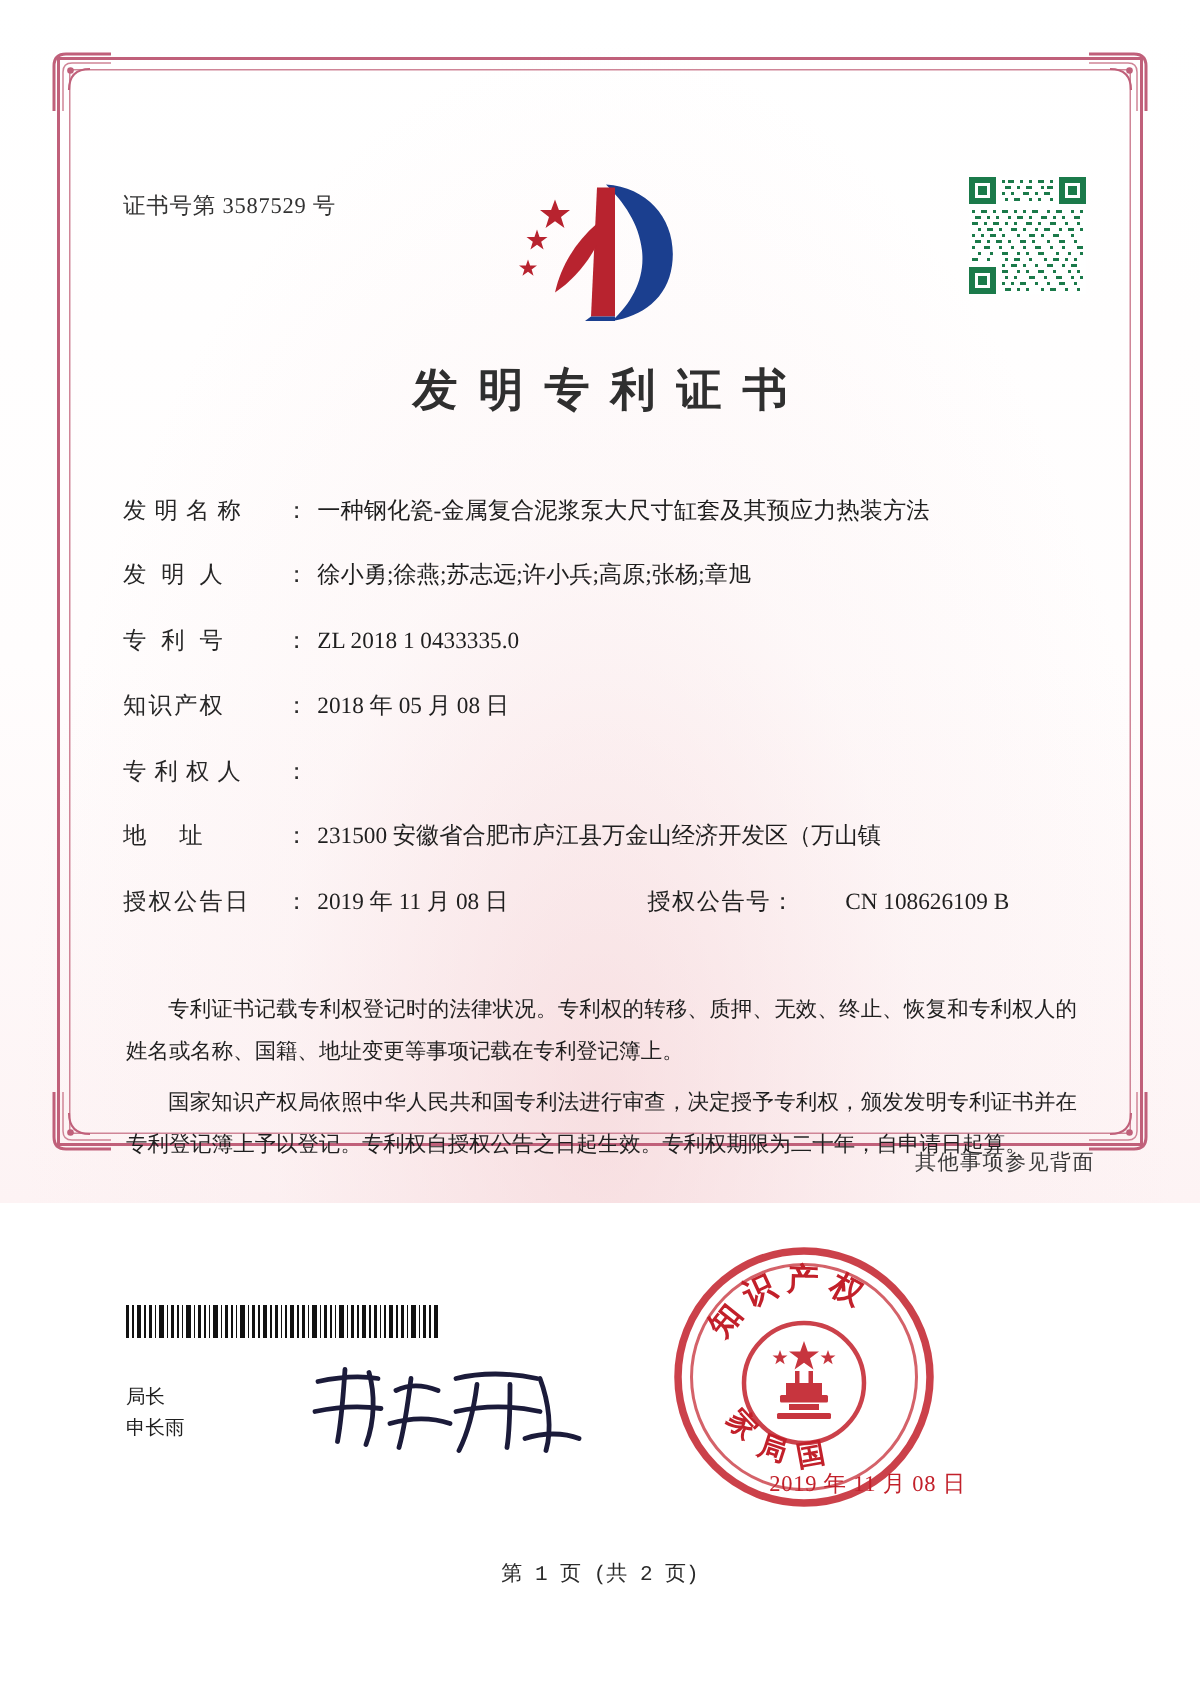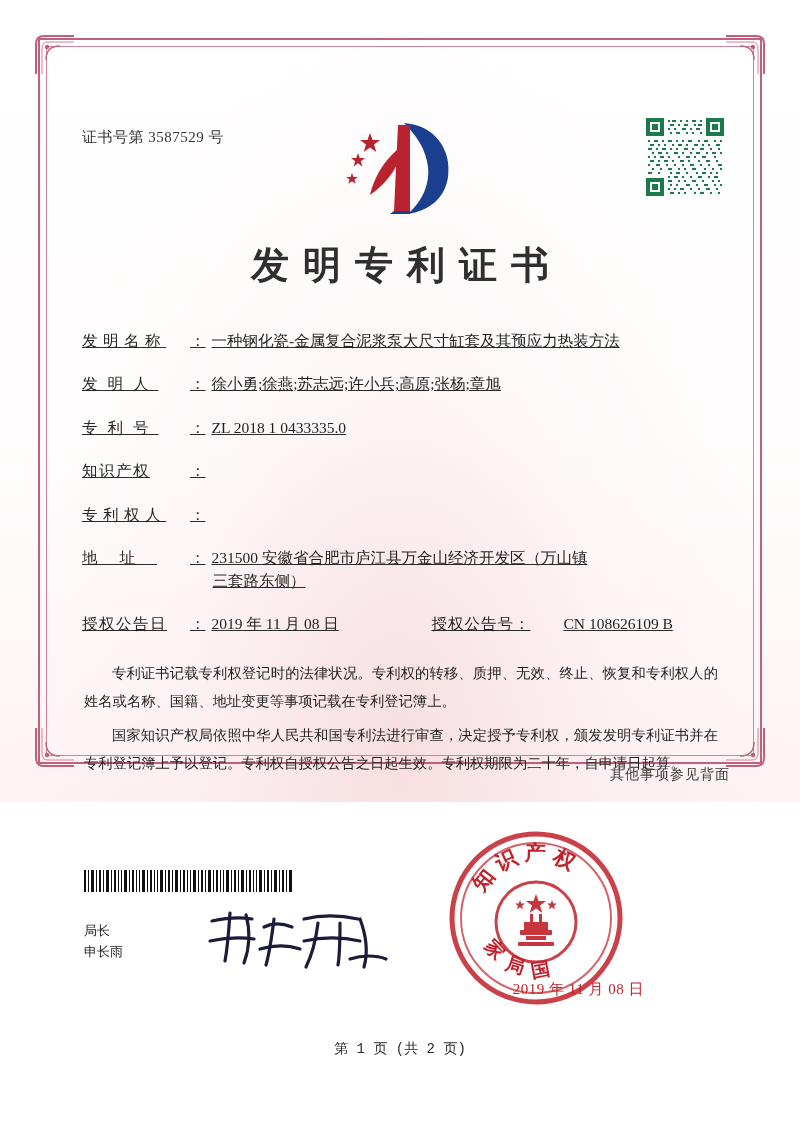--- a/index.html
+++ b/index.html
@@ -80,34 +80,33 @@
     transform: translateX(-50%);
     width: 140px;
     height: 105px;
   }
 
   .doc-title {
     position: absolute;
     top: 180px;
     left: 0; right: 0;
     text-align: center;
-    font-size: 38px;
+    font-size: 30px;
     letter-spacing: 14px;
     color: #2f2f2f;
     font-family: Liberation Serif, serif;
     font-weight: 700;
     text-indent: 14px;
   }
 
   .fields {
     position: absolute;
     top: 270px;
     left: 12px;
     right: 10px;
-    text-decoration: underline;
   }
   .field-row {
     display: flex;
     align-items: flex-start;
     margin-bottom: 21px;
     font-size: 15.5px;
     line-height: 1.45;
   }
   .f-label {
     width: 108px;
@@ -458,33 +457,33 @@
 
       <div class="field-row">
         <div class="f-label sp2">专利号</div>
         <div class="f-colon">：</div>
         <div class="f-value">ZL 2018 1 0433335.0</div>
       </div>
 
       <div class="field-row">
         <div class="f-label sp4">知识产权</div>
         <div class="f-colon">：</div>
+        <div class="f-value">2018 年 05 月 08 日</div>
       </div>
 
       <div class="field-row">
         <div class="f-label sp1">专利权人</div>
         <div class="f-colon">：</div>
       </div>
 
       <div class="field-row">
         <div class="f-label sp3">地址</div>
         <div class="f-colon">：</div>
         <div class="f-value">
           <span>231500 安徽省合肥市庐江县万金山经济开发区（万山镇</span>
-          <span class="line2">三套路东侧）</span>
         </div>
       </div>
 
       <div class="field-row two-col">
         <div class="f-label sp4">授权公告日</div>
         <div class="f-colon">：</div>
         <div class="f-value">
           <span class="pub-date">2019 年 11 月 08 日</span>
           <span class="pub-no-label">授权公告号：</span>
           <span class="pub-no-value">CN 108626109 B</span>

